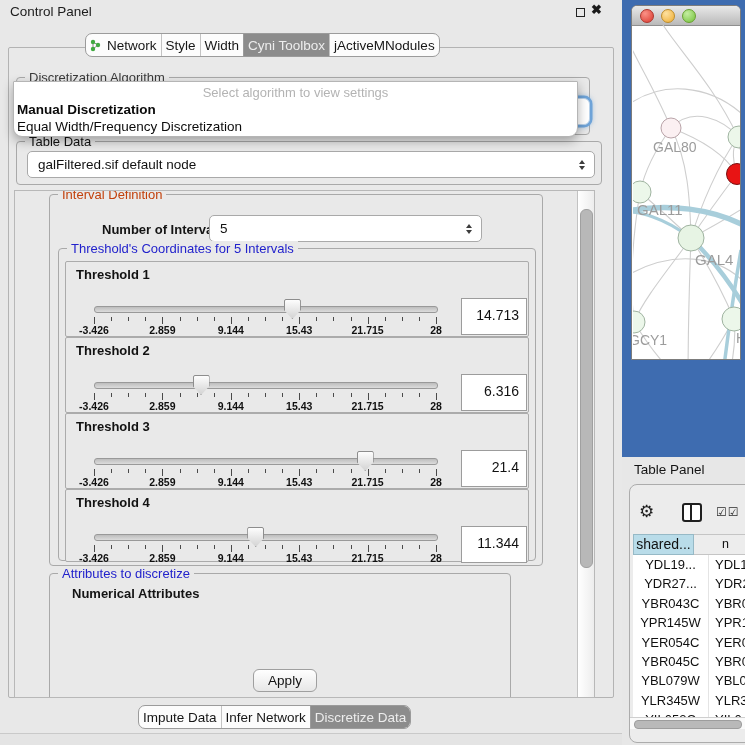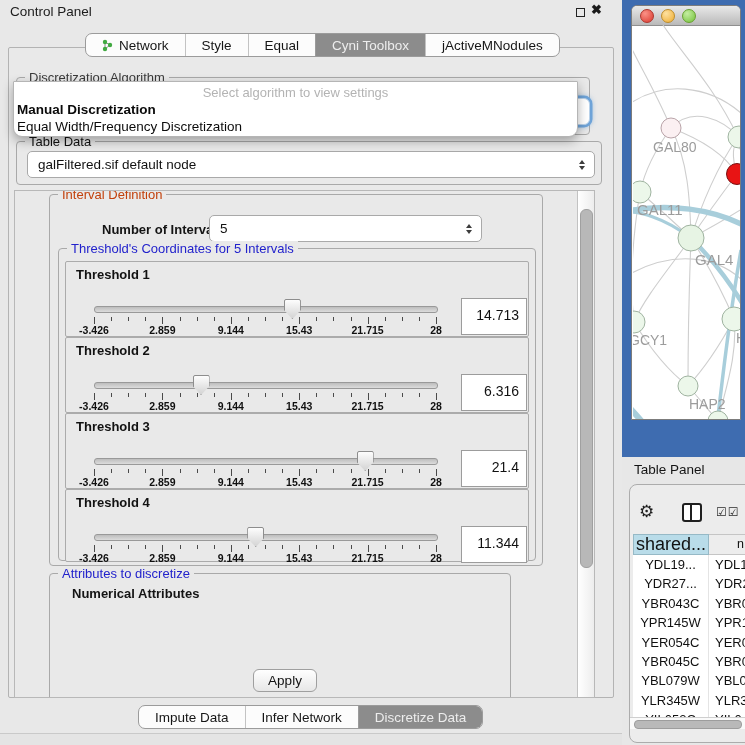--- a/index.html
+++ b/index.html
@@ -10,21 +10,21 @@
   
   .titlebar-text{left:10px;top:4px;font-size:13.5px;color:#1c1c1c;}
   .float-icon{left:576px;top:8px;width:9px;height:9px;border:1.6px solid #222;}
   .close-icon{left:591px;top:2px;font-size:13px;font-weight:bold;color:#1a1a1a;}
 
   .content-panel{left:8px;top:47px;width:606px;height:651px;background:#e9e9e9;
                  border:1px solid #b3b3b3;border-radius:2px;}
 
   .tabbar{display:flex;height:24px;border:1px solid #9b9b9b;border-radius:7px;
           background:#fcfcfc;overflow:hidden;}
-  .tab{display:flex;align-items:center;gap:5px;padding:0 16px;font-size:13.5px;
+  .tab{display:flex;align-items:center;gap:5px;padding:0 4px;font-size:13.5px;
        color:#161616;border-left:1px solid #c3c3c3;white-space:nowrap;}
   .tab:first-child{border-left:none;}
   .tab.sel{background:#8c8c8c;color:#ededed;border-left-color:#9b9b9b;}
   .top-tabs{left:85px;top:33px;z-index:20;}
   .bottom-tabs{left:138px;top:705px;z-index:20;}
 
   .group{border:1px solid #a9a9a9;border-radius:4px;}
   .gtitle{position:absolute;top:-8px;left:8px;background:#e9e9e9;padding:0 4px;
           font-size:13px;line-height:15px;white-space:nowrap;}
   .t-green{color:#c2410c;}.t-blue{color:#2222cc;}.t-dark{color:#3a3a3a;}.t-black{color:#111;}
@@ -72,41 +72,41 @@
   .attr-scroll{position:absolute;right:0;top:0;width:13px;height:100%;background:#f0f0f0;border-left:1px solid #d5d5d5;}
   .attr-thumb{position:absolute;left:1px;top:2px;width:10px;height:46px;background:#b9b9b9;border:1px solid #a2a2a2;border-radius:5px;}
 
   .apply-btn{left:253px;top:669px;width:64px;height:23px;border:1px solid #9f9f9f;border-radius:6px;
              background:linear-gradient(#ffffff,#e7e7e7);font-size:13.5px;text-align:center;line-height:21px;z-index:5;}
   .bottom-line{left:0;top:733px;width:622px;height:1px;background:#c9c9c9;}
   .bottom-strip{left:0;top:734px;width:622px;height:11px;background:#e4e4e4;}
 
   
   .net-bg{left:622px;top:0;width:123px;height:457px;background:#3e6cb0;}
-  .mac-window{left:631px;top:5px;width:110px;height:415px;border:1px solid #7c7c7c;
+  .mac-window{left:631px;top:5px;width:110px;height:355px;border:1px solid #7c7c7c;
               border-radius:6px 6px 0 0;overflow:hidden;background:#fff;}
   .mac-titlebar{position:absolute;left:0;top:0;width:100%;height:19px;
                 background:linear-gradient(#e9e9e9,#b9b9b9);border-bottom:1px solid #8f8f8f;}
   .light{position:absolute;top:3px;width:12px;height:12px;border-radius:50%;}
   .light.red{left:8px;background:radial-gradient(circle at 35% 30%,#fa9287,#da392e);border:1px solid #ad352c;}
   .light.yellow{left:29px;background:radial-gradient(circle at 35% 30%,#fde1a0,#eeac31);border:1px solid #bd8c2a;}
   .light.green{left:50px;background:radial-gradient(circle at 35% 30%,#c4eda1,#74c23a);border:1px solid #68a031;}
   .net-canvas{position:absolute;left:1px;top:19px;width:108px;height:396px;}
 
   .table-section{left:622px;top:457px;width:123px;height:288px;background:#e7e7e7;}
   .tp-title{position:absolute;left:12px;top:5px;font-size:13.5px;color:#141414;}
   .tp-panel{position:absolute;left:7px;top:27px;width:120px;height:257px;background:#ececec;
             border:1px solid #acacac;border-radius:8px 0 0 8px;overflow:hidden;}
   .gear-icon{position:absolute;left:9px;top:16px;font-size:17px;color:#1f1f1f;}
   .split-icon{position:absolute;left:52px;top:18px;width:16px;height:15px;border:2px solid #1f1f1f;border-radius:3px;background:#fff;}
   .split-icon::after{content:"";position:absolute;left:6px;top:0;width:2px;height:100%;background:#1f1f1f;}
   .check-icons{position:absolute;left:86px;top:20px;font-size:12px;color:#2a2a2a;letter-spacing:1px;}
   .tp-table{position:absolute;left:3px;top:49px;width:117px;height:183px;overflow:hidden;background:#fff;}
   .tp-head{display:flex;height:21px;}
-  .tp-head .h1{width:76px;background:#b9dce9;border:1px solid #96b9c6;font-size:18px;
+  .tp-head .h1{width:61px;background:#b9dce9;border:1px solid #96b9c6;font-size:14px;
                text-align:center;line-height:19px;box-sizing:border-box;}
   .tp-head .h2{flex:1;background:#ededed;border:1px solid #c5c5c5;border-left:none;font-size:12.5px;
                line-height:19px;padding-left:28px;box-sizing:border-box;}
   .tp-row{display:flex;height:19.4px;font-size:13px;}
   .tp-row .c1{width:76px;text-align:center;line-height:19px;border-right:1px solid #e4e4e4;box-sizing:border-box;white-space:nowrap;overflow:hidden;}
   .tp-row .c2{flex:1;padding-left:6px;line-height:19px;white-space:nowrap;overflow:hidden;}
   .hscroll{position:absolute;left:0px;top:232px;width:120px;height:11px;background:#fafafa;border-top:1px solid #cfcfcf;}
   .hthumb{position:absolute;left:4px;top:1.5px;width:106px;height:7px;background:#b9b9b9;border:1px solid #9d9d9d;border-radius:4px;}
 </style>
 </head>
@@ -129,21 +129,21 @@
         <circle cx="3" cy="3" r="2.2" fill="#41a941"></circle>
           <circle cx="8" cy="6" r="2.2" fill="#41a941"></circle>
           <circle cx="3" cy="10" r="2.2" fill="#41a941"></circle>
       </svg>
       <span>Network</span>
     </div>
     <div class="tab">
         <span>Style</span>
       </div>
     <div class="tab">
-        <span>Equal</span>
+        <span>Width</span>
       </div>
     <div class="tab sel">
         <span>Cyni Toolbox</span>
       </div>
     <div class="tab">
         <span>jActiveMNodules</span>
       </div>
   </div>
 
   <div class="abs group" style="left:16px;top:77px;width:574px;height:58px;">

